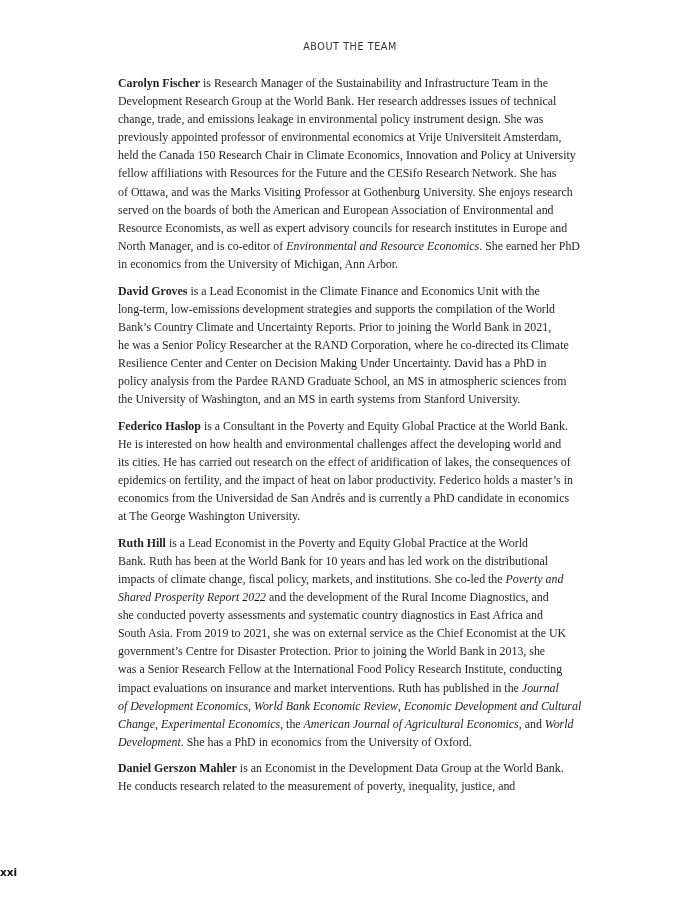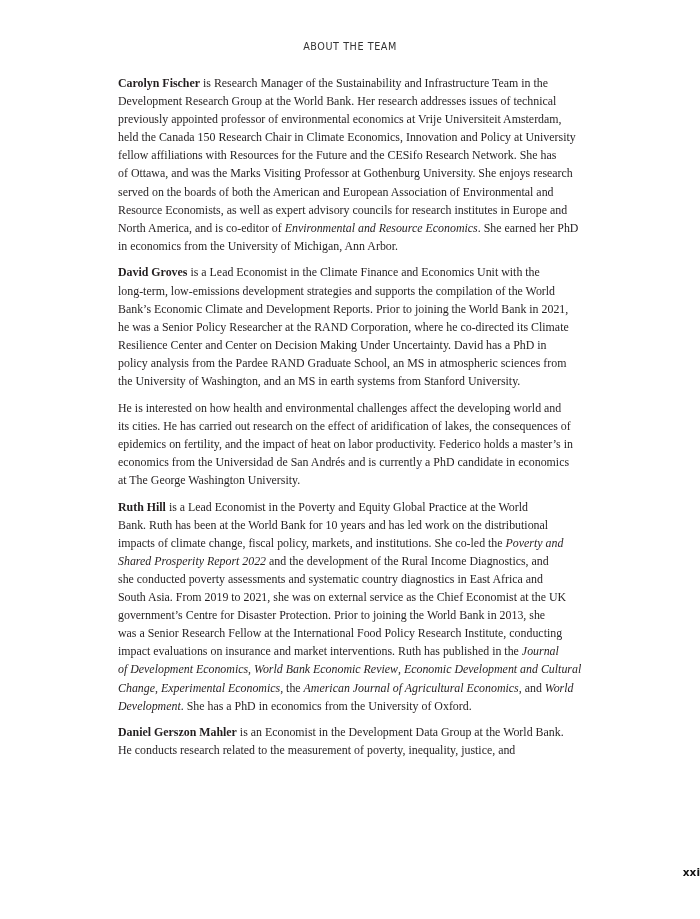--- a/index.html
+++ b/index.html
@@ -48,55 +48,57 @@
       font-weight: bold;
     }
     .bio i {
       font-style: italic;
     }
     .page-number {
       position: absolute;
       top: 866px;
       left: 0;
       width: 700px;
-      text-align: right;
+      text-align: left;
       font-family: "DejaVu Sans", sans-serif;
       font-weight: bold;
       font-size: 10.5px;
       color: #111111;
     }
   </style>
 </head>
 <body>
 
 <div class="running-head">ABOUT THE TEAM</div>
 
 <div class="content">
   <p class="bio">
       <span class="line"><b>Carolyn Fischer</b><span> is Research Manager of the Sustainability and Infrastructure Team in the</span></span>
       <span class="line"><span>Development Research Group at the World Bank. Her research addresses issues of technical</span></span>
+      <span class="line"><span>change, trade, and emissions leakage in environmental policy instrument design. She was</span></span>
       <span class="line"><span>previously appointed professor of environmental economics at Vrije Universiteit Amsterdam,</span></span>
       <span class="line"><span>held the Canada 150 Research Chair in Climate Economics, Innovation and Policy at University</span></span>
       <span class="line"><span>fellow affiliations with Resources for the Future and the CESifo Research Network. She has</span></span>
       <span class="line"><span>of Ottawa, and was the Marks Visiting Professor at Gothenburg University. She enjoys research</span></span>
       <span class="line"><span>served on the boards of both the American and European Association of Environmental and</span></span>
       <span class="line"><span>Resource Economists, as well as expert advisory councils for research institutes in Europe and</span></span>
-      <span class="line"><span>North America, and is co-editor of </span><i>Environmental and Resource Economics</i><span>. She earned her PhD</span></span>
+      <span class="line"><span>North Manager, and is co-editor of </span><i>Environmental and Resource Economics</i><span>. She earned her PhD</span></span>
       <span class="line"><span>in economics from the University of Michigan, Ann Arbor.</span></span>
     </p>
   <p class="bio">
       <span class="line"><b>David Groves</b><span> is a Lead Economist in the Climate Finance and Economics Unit with the</span></span>
       <span class="line"><span>long-term, low-emissions development strategies and supports the compilation of the World</span></span>
-      <span class="line"><span>Bank’s Economic Climate and Development Reports. Prior to joining the World Bank in 2021,</span></span>
+      <span class="line"><span>Bank’s Country Climate and Uncertainty Reports. Prior to joining the World Bank in 2021,</span></span>
       <span class="line"><span>he was a Senior Policy Researcher at the RAND Corporation, where he co-directed its Climate</span></span>
       <span class="line"><span>Resilience Center and Center on Decision Making Under Uncertainty. David has a PhD in</span></span>
       <span class="line"><span>policy analysis from the Pardee RAND Graduate School, an MS in atmospheric sciences from</span></span>
       <span class="line"><span>the University of Washington, and an MS in earth systems from Stanford University.</span></span>
     </p>
   <p class="bio">
+      <span class="line"><b>Federico Haslop</b><span> is a Consultant in the Poverty and Equity Global Practice at the World Bank.</span></span>
       <span class="line"><span>He is interested on how health and environmental challenges affect the developing world and</span></span>
       <span class="line"><span>its cities. He has carried out research on the effect of aridification of lakes, the consequences of</span></span>
       <span class="line"><span>epidemics on fertility, and the impact of heat on labor productivity. Federico holds a master’s in</span></span>
       <span class="line"><span>economics from the Universidad de San Andrés and is currently a PhD candidate in economics</span></span>
       <span class="line"><span>at The George Washington University.</span></span>
     </p>
   <p class="bio">
       <span class="line"><b>Ruth Hill</b><span> is a Lead Economist in the Poverty and Equity Global Practice at the World</span></span>
       <span class="line"><span>Bank. Ruth has been at the World Bank for 10 years and has led work on the distributional</span></span>
       <span class="line"><span>impacts of climate change, fiscal policy, markets, and institutions. She co-led the </span><i>Poverty and</i></span>

